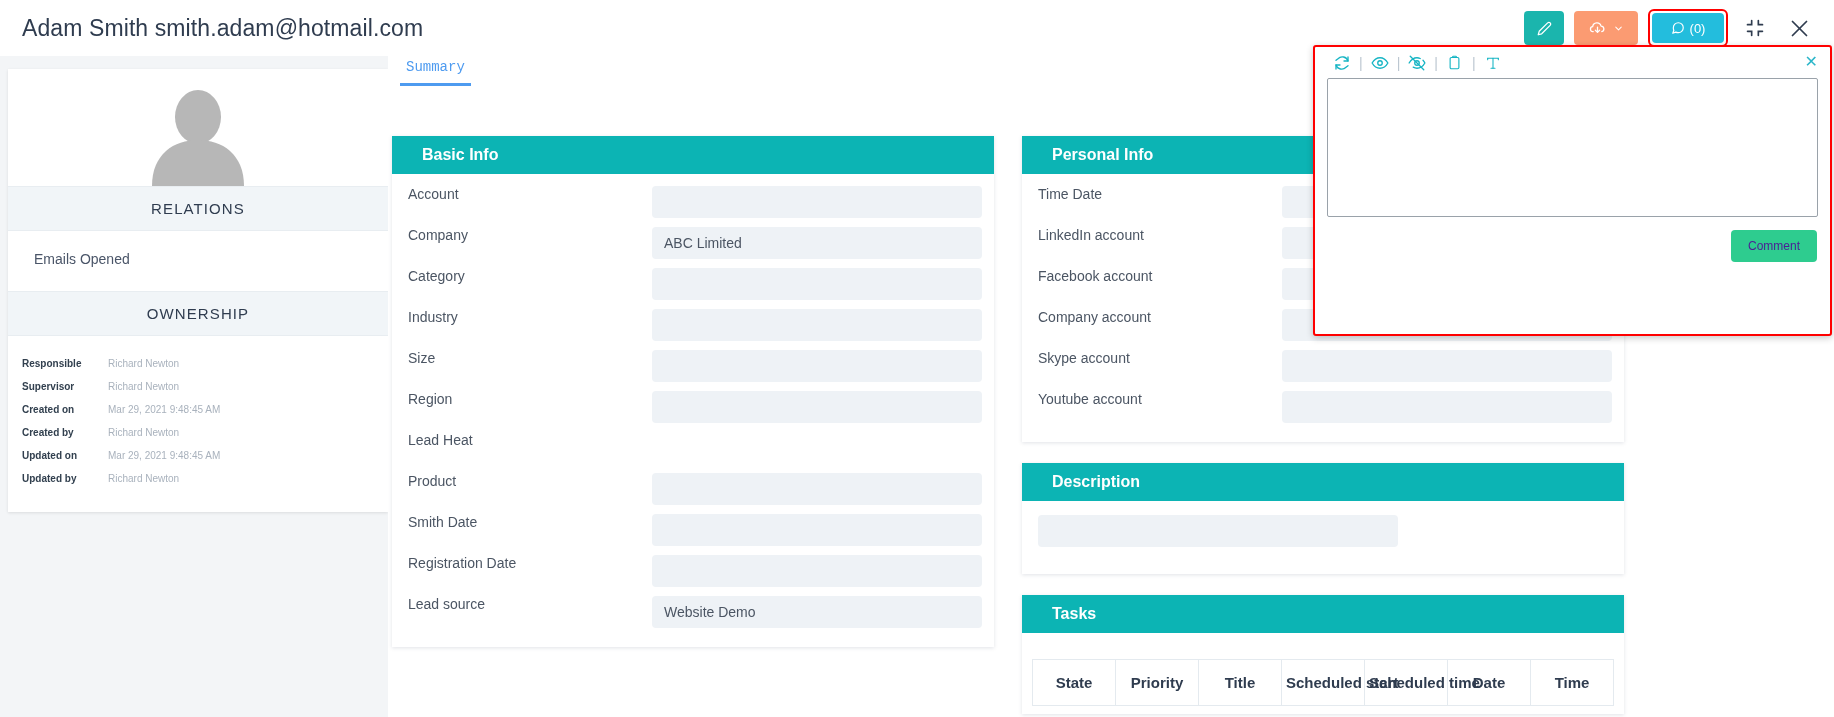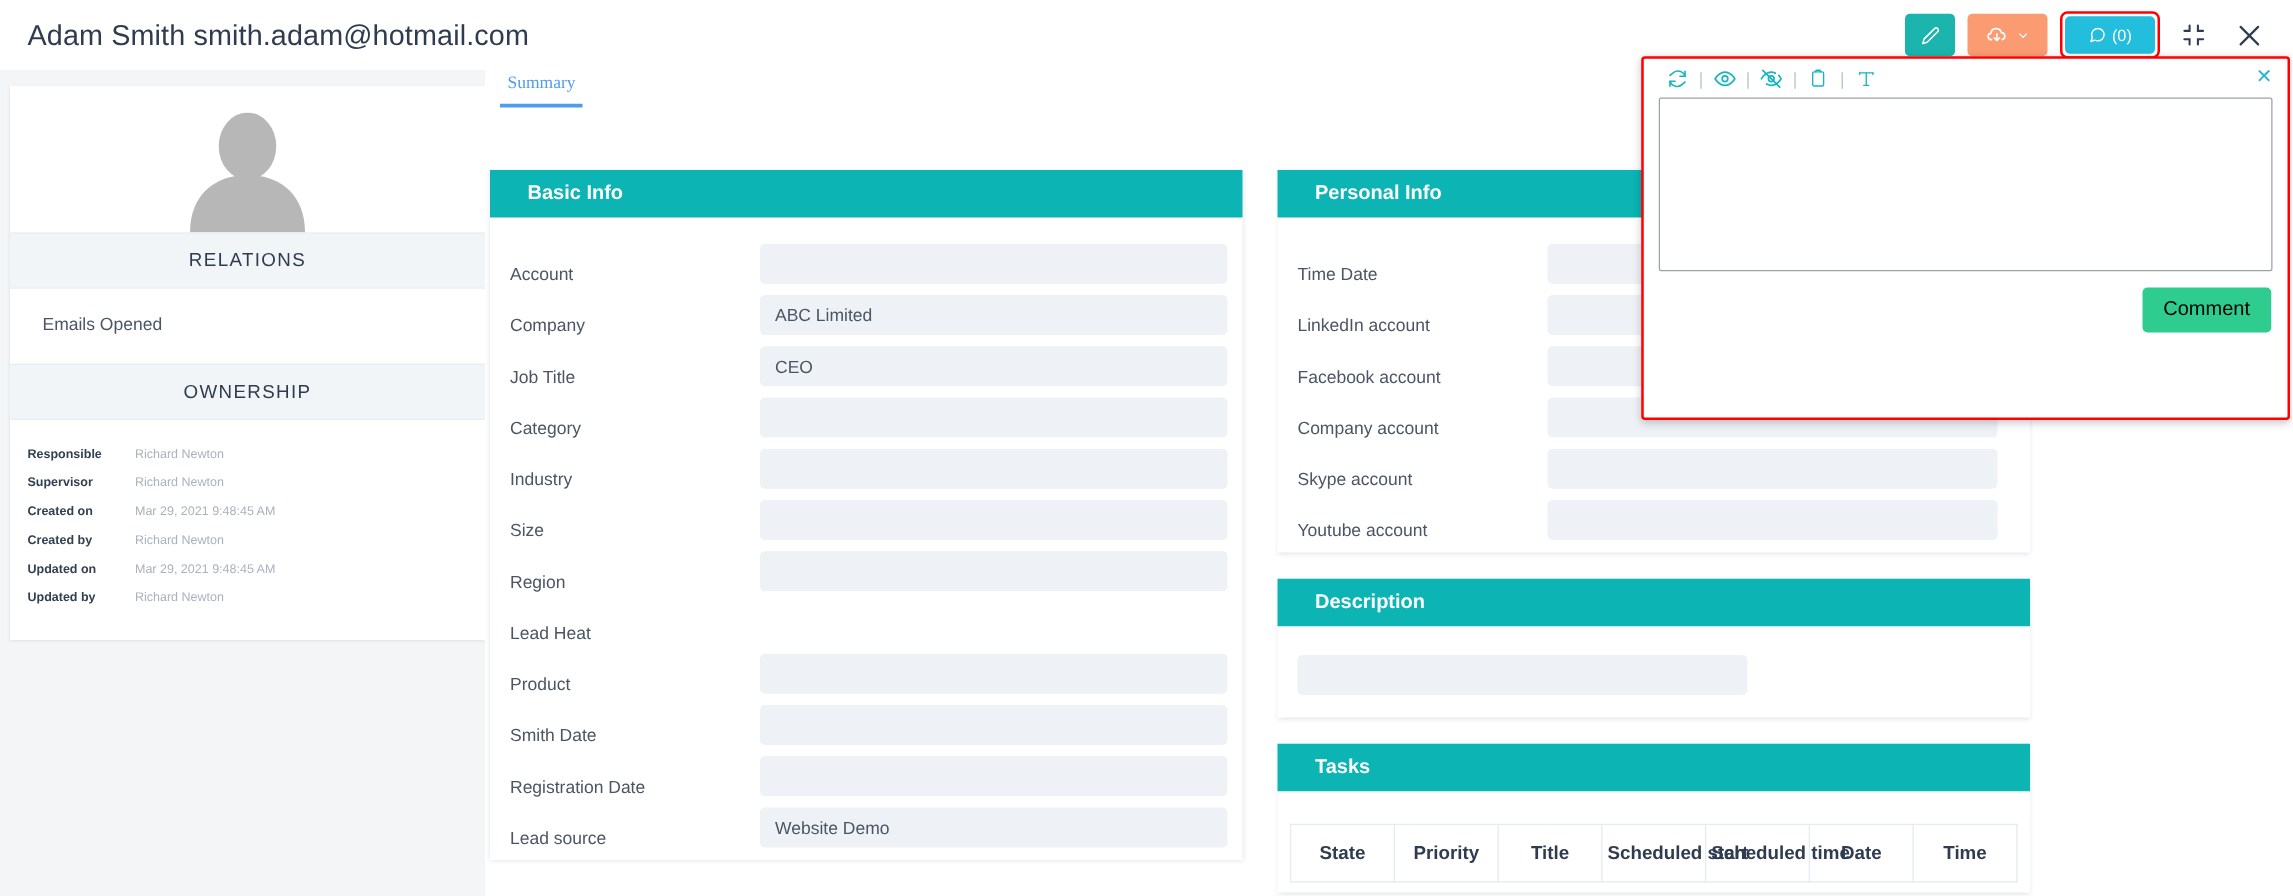--- a/index.html
+++ b/index.html
@@ -168,21 +168,21 @@
     background: #ffffff;
   }
   .tab {
     font-size: 14px;
     color: #4e9bf0;
     padding: 0 6px 8px 6px;
     border-bottom: 3px solid #4e9bf0;
     cursor: pointer;
     background: transparent;
     border-left: none; border-right: none; border-top: none;
-    font-family: Liberation Serif, serif;
+    font-family: Liberation Mono, monospace;
   }
 
   .columns {
     position: absolute;
     top: 92px;
     left: 0; right: 0; bottom: 0;
     display: flex;
     gap: 28px;
     padding: 0 12px 0 4px;
   }
@@ -197,23 +197,24 @@
     background: #0cb4b4;
     color: #ffffff;
     font-size: 16px;
     font-weight: bold;
     padding: 10px 0 10px 30px;
   }
   .card-body { padding: 12px 0 10px 0; }
 
   .field-row {
     display: flex;
-    align-items: flex-end;
+    align-items: flex-start;
     min-height: 41px;
     padding: 0 12px 0 16px;
+    gap: 44px;
   }
   .field-label {
     flex: 0 0 200px;
     font-size: 14px;
     color: #4b5563;
     padding-left: 0;
   }
   .field-value {
     flex: 1 1 auto;
     background: #eef2f6;
@@ -324,24 +325,24 @@
     color: #333;
     outline: none;
   }
   .comment-footer {
     display: flex;
     justify-content: flex-end;
     padding: 13px 13px 0 0;
   }
   .btn-comment-submit {
     background: #2ecc8f;
-    color: #000000;
+    color: #4c1d95;
     border: none;
     border-radius: 4px;
-    font-size: 16px;
+    font-size: 12px;
     padding: 9px 17px;
     cursor: pointer;
     font-family: "Liberation Sans", sans-serif;
   }
 
   .mini { font-size: 0; line-height: 0; }
 </style>
 </head>
 <body>
 
@@ -464,24 +465,20 @@
           <div class="card-head">Basic Info</div>
           <div class="card-body">
 
             <div class="field-row">
               <div class="field-label">Account</div>
               <div class="field-value"></div>
             </div>
             <div class="field-row">
               <div class="field-label">Company</div>
               <div class="field-value">ABC Limited</div>
-            </div>
-            <div class="field-row">
-              <div class="field-label">Job Title</div>
-              <div class="field-value">CEO</div>
             </div>
             <div class="field-row">
               <div class="field-label">Category</div>
               <div class="field-value"></div>
             </div>
             <div class="field-row">
               <div class="field-label">Industry</div>
               <div class="field-value"></div>
             </div>
             <div class="field-row">

